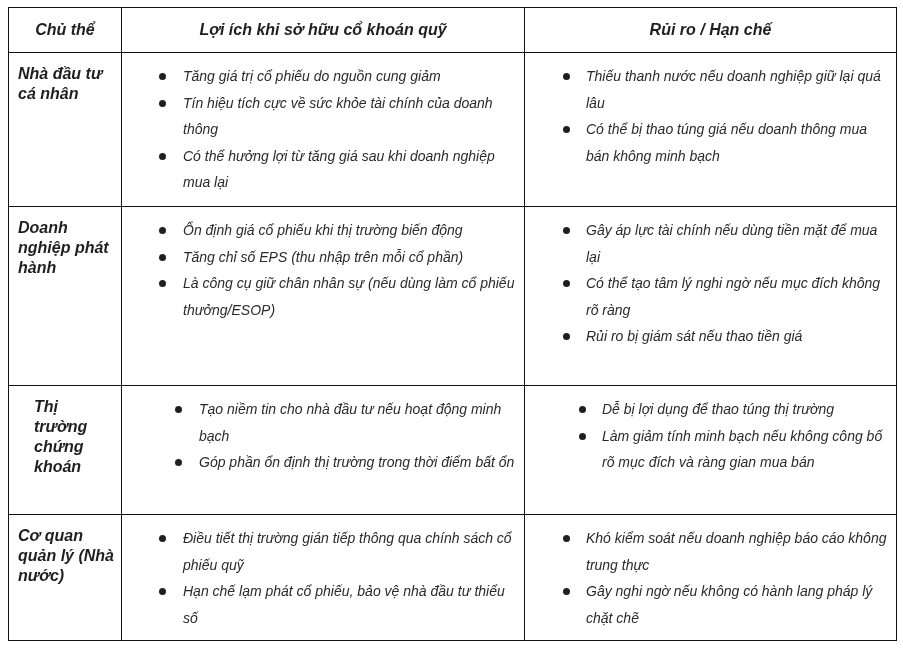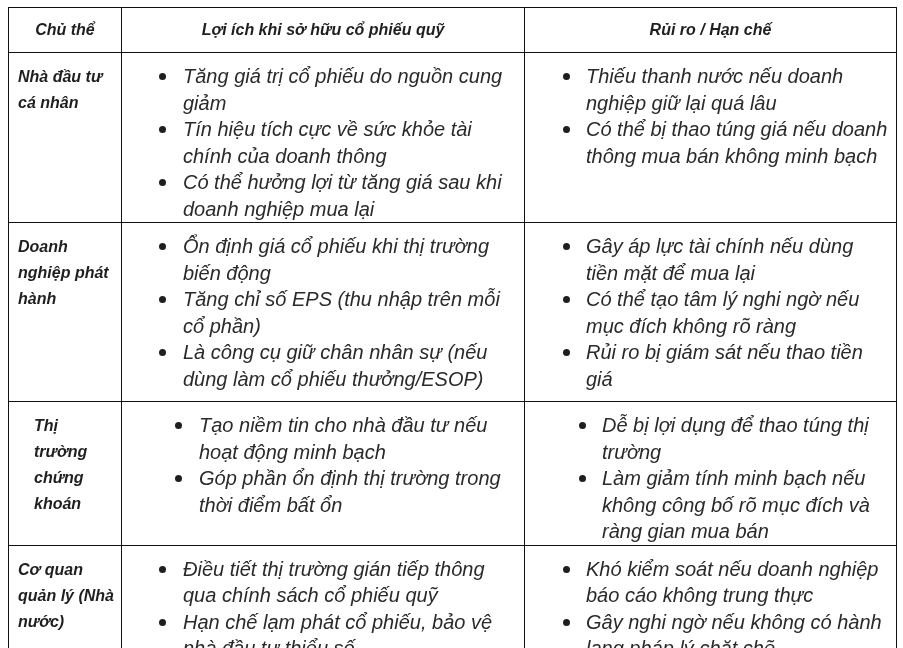--- a/index.html
+++ b/index.html
@@ -42,32 +42,32 @@
       color: #1f1f1f;
     }
     tr.r1 td { height: 153px; }
     tr.r2 td { height: 178px; }
     tr.r3 td { height: 128px; padding-left: 16px; }
     tr.r4 td { height: 125px; }
 
     .subject {
       font-weight: bold;
       font-size: 16px;
-      line-height: 26px;
+      line-height: 20px;
       padding: 11px 6px 0 9px;
       color: #1f1f1f;
     }
     ul.points {
       list-style: none;
       margin: 0;
       padding: 10px 8px 0 0;
     }
     ul.points li {
       position: relative;
-      font-size: 20px;
+      font-size: 14px;
       line-height: 26.5px;
       color: #2a2a2a;
       padding-left: 61px;
     }
     ul.points li .bullet {
       position: absolute;
       left: 37px;
       top: 10px;
       width: 7px;
       height: 7px;
@@ -82,21 +82,21 @@
 
 <table class="comparison">
   <colgroup>
     <col class="c1">
       <col class="c2">
       <col class="c3">
   </colgroup>
   <thead>
     <tr>
       <th>Chủ thể</th>
-      <th>Lợi ích khi sở hữu cổ phiếu quỹ</th>
+      <th>Lợi ích khi sở hữu cổ khoán quỹ</th>
       <th>Rủi ro / Hạn chế</th>
     </tr>
   </thead>
   <tbody>
 
     <tr class="r1">
       <td>
         <div class="subject">Nhà đầu tư cá nhân</div>
       </td>
       <td class="benefit">

